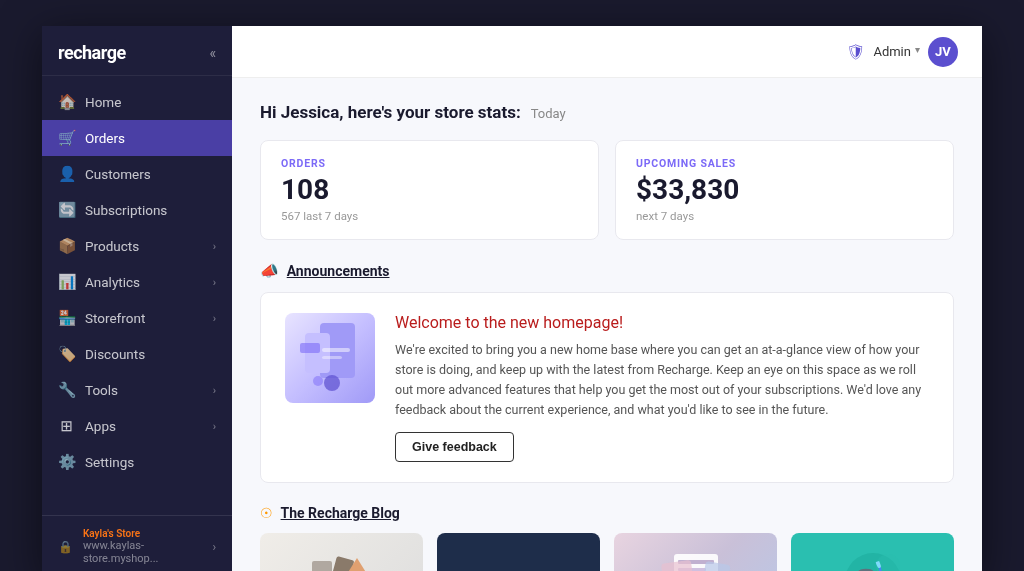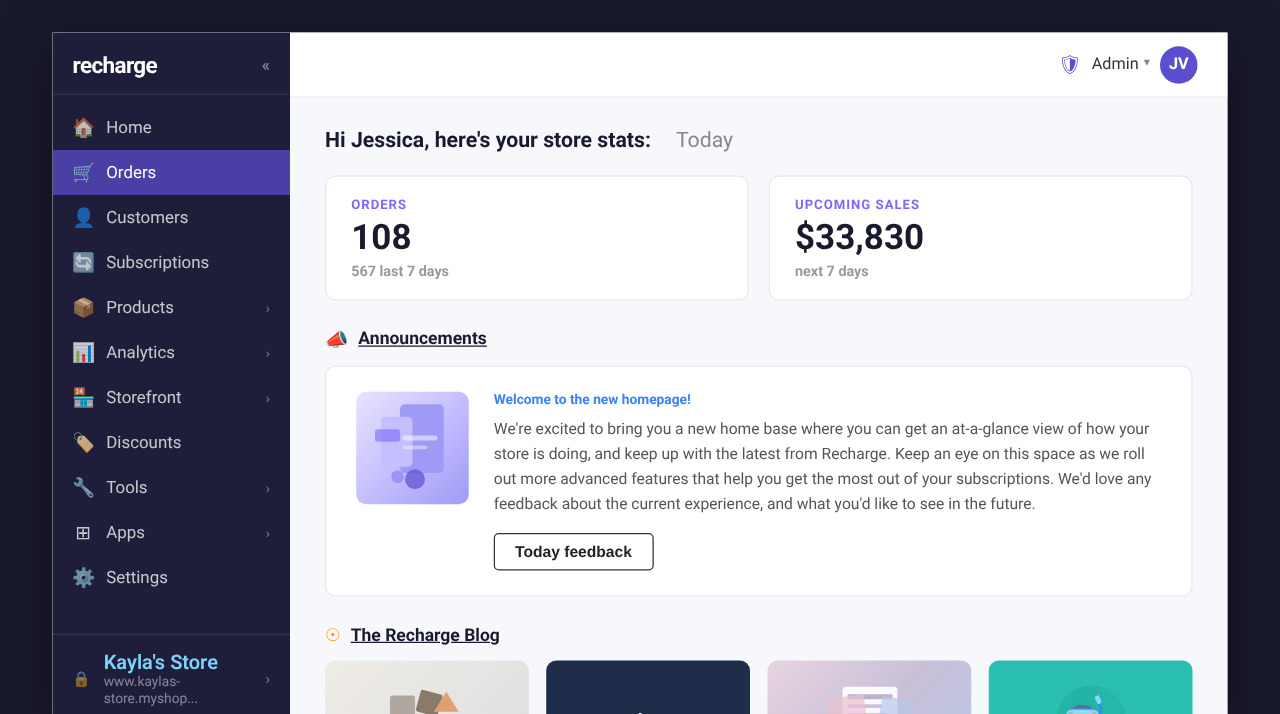--- a/index.html
+++ b/index.html
@@ -73,21 +73,21 @@
     .nav-item .chevron { margin-left: auto; font-size: 11px; color: rgba(255,255,255,0.4); }
     .sidebar-footer {
       padding: 12px 16px;
       border-top: 1px solid rgba(255,255,255,0.1);
       display: flex;
       align-items: center;
       gap: 10px;
       cursor: pointer;
     }
     .store-lock { color: rgba(255,255,255,0.5); font-size: 12px; }
-    .store-name { color: #7dd3fc; font-size: 16px; font-weight: 600; }
+    .store-name { color: #f97316; font-size: 10px; font-weight: 600; }
     .store-url { color: rgba(255,255,255,0.45); font-size: 11px; }
     .store-info { flex: 1; overflow: hidden; }
     .store-chevron { color: rgba(255,255,255,0.4); font-size: 12px; }
     
     .main {
       flex: 1;
       background: #f7f8fc;
       display: flex;
       flex-direction: column;
       overflow: hidden;
@@ -126,30 +126,30 @@
       justify-content: center;
     }
     .content {
       flex: 1;
       overflow-y: auto;
       padding: 24px 28px;
     }
     .greeting-row {
       display: flex;
       align-items: baseline;
-      gap: 20px;
+      gap: 10px;
       margin-bottom: 18px;
     }
     .greeting-text {
       font-size: 17px;
       font-weight: 700;
       color: #1a1a2e;
     }
     .today-badge {
-      font-size: 17px;
+      font-size: 13px;
       color: #888;
       font-weight: 400;
     }
     .stats-row {
       display: flex;
       gap: 16px;
       margin-bottom: 22px;
     }
     .stat-card {
       background: #fff;
@@ -169,21 +169,20 @@
     .stat-value {
       font-size: 28px;
       font-weight: 700;
       color: #1a1a2e;
       line-height: 1;
       margin-bottom: 5px;
     }
     .stat-sub {
       font-size: 11.5px;
       color: #999;
-      font-weight: bold;
     }
     .section-header {
       display: flex;
       align-items: center;
       gap: 8px;
       margin-bottom: 12px;
     }
     .section-title {
       font-size: 14px;
       font-weight: 700;
@@ -207,23 +206,23 @@
       border-radius: 8px;
       background: linear-gradient(135deg, #e8e4ff 0%, #c5bfff 50%, #a09af7 100%);
       display: flex;
       align-items: center;
       justify-content: center;
       overflow: hidden;
       position: relative;
     }
     .announce-body { flex: 1; }
     .announce-title {
-      font-size: 11px;
-      font-weight: 700;
-      color: #3b82f6;
+      font-size: 16px;
+      font-weight: 400;
+      color: #b91c1c;
       margin-bottom: 8px;
     }
     .announce-desc {
       font-size: 12.5px;
       color: #555;
       line-height: 1.6;
       margin-bottom: 12px;
     }
     .feedback-btn {
       border: 1.5px solid #333;
@@ -398,21 +397,21 @@
             <rect x="10" y="30" width="20" height="10" rx="2" fill="#7c6af7" opacity="0.6"></rect>
             <rect x="32" y="35" width="28" height="4" rx="2" fill="#fff" opacity="0.5"></rect>
             <rect x="32" y="43" width="20" height="3" rx="2" fill="#fff" opacity="0.4"></rect>
             <circle cx="42" cy="70" r="8" fill="#5b4fcf" opacity="0.7"></circle>
             <circle cx="28" cy="68" r="5" fill="#7c6af7" opacity="0.5"></circle>
           </svg>
         </div>
         <div class="announce-body">
           <div class="announce-title">Welcome to the new homepage!</div>
           <div class="announce-desc">We're excited to bring you a new home base where you can get an at-a-glance view of how your store is doing, and keep up with the latest from Recharge. Keep an eye on this space as we roll out more advanced features that help you get the most out of your subscriptions. We'd love any feedback about the current experience, and what you'd like to see in the future.</div>
-          <button class="feedback-btn">Today feedback</button>
+          <button class="feedback-btn">Give feedback</button>
         </div>
       </div>
 
       <div class="section-header">
         <span class="rss-icon">☉</span>
         <span class="section-title">The Recharge Blog</span>
       </div>
       <div class="blog-grid">
 
       <div class="blog-card">

